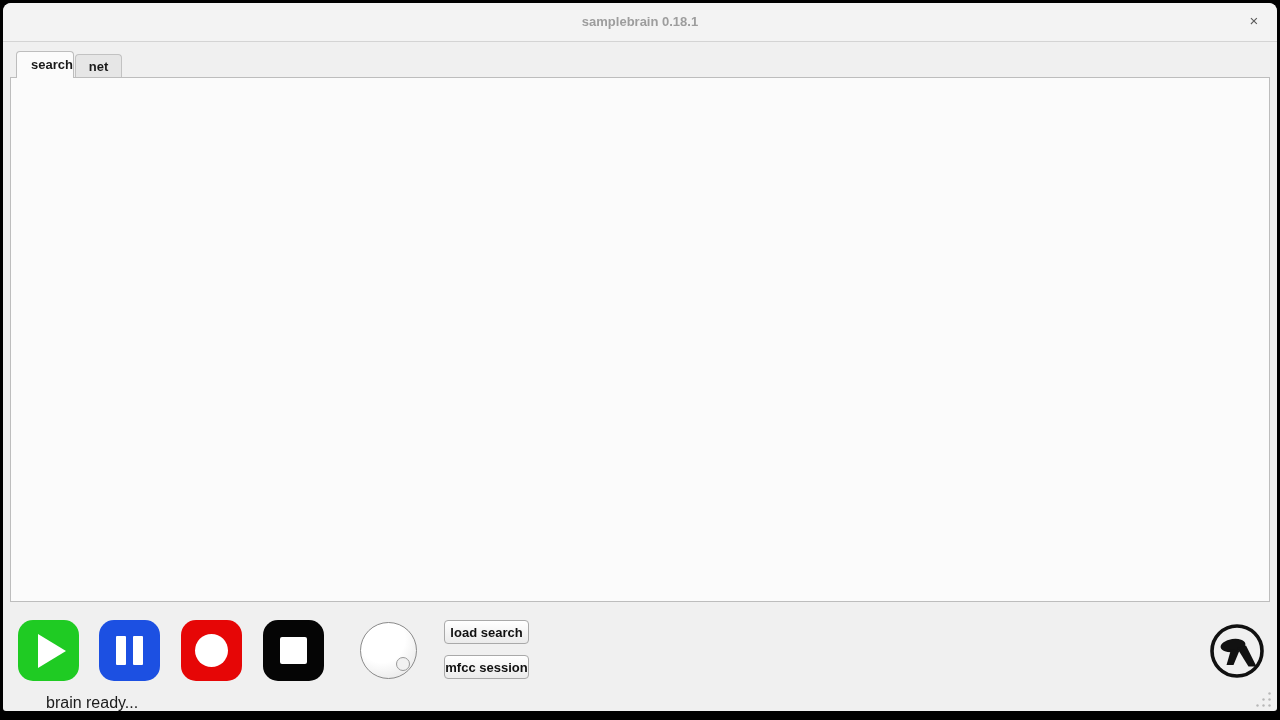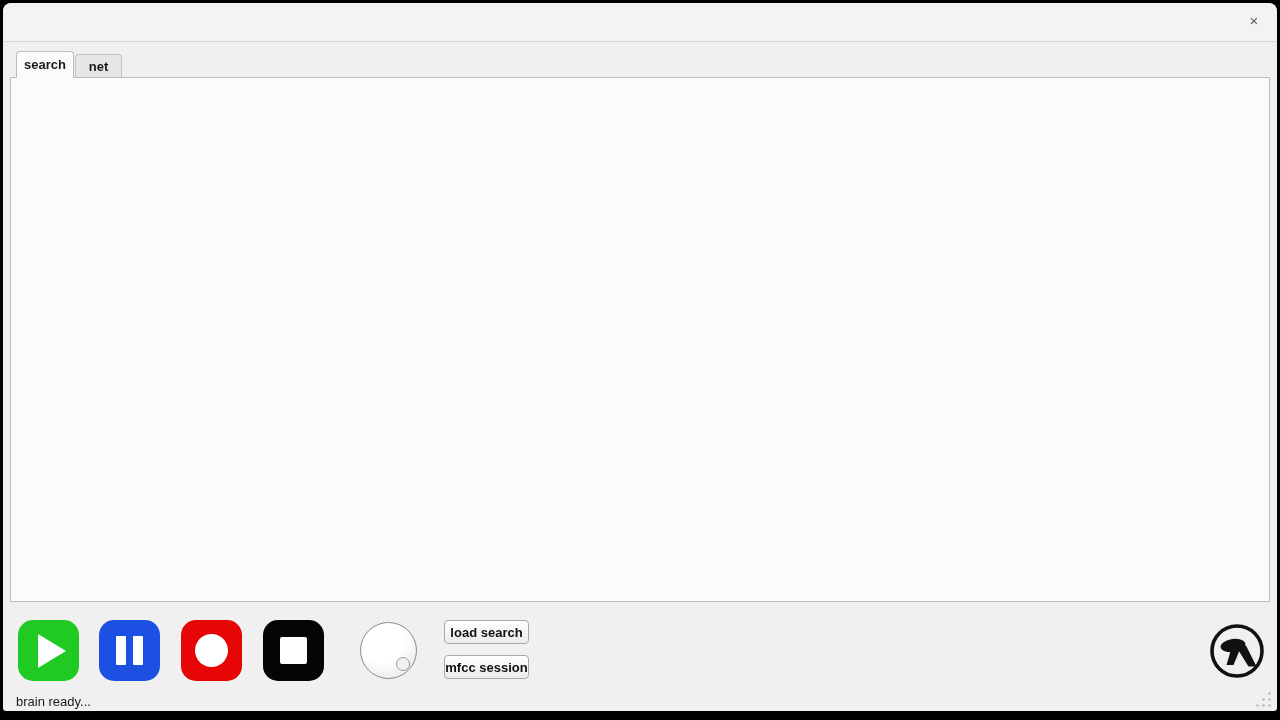--- a/index.html
+++ b/index.html
@@ -11,21 +11,21 @@
   .titlebar{position:absolute;left:0;top:0;width:100%;height:38px;background:#f3f3f3;
     border-bottom:1px solid #d4d4d4;border-radius:8px 8px 0 0;}
   .title{position:absolute;left:0;right:0;top:11px;text-align:center;font-size:13px;
     font-weight:bold;color:#9d9d9d;}
   .closebtn{position:absolute;right:14px;top:9px;font-size:15px;color:#5a5a5a;cursor:pointer;
     width:18px;height:18px;text-align:center;line-height:18px;}
   
   .tab{position:absolute;box-sizing:border-box;font-size:13px;font-weight:bold;color:#1a1a1a;
     text-align:center;}
   .tab.active{left:13px;top:48px;width:58px;height:27px;background:#fbfbfb;
-    border:1px solid #bdbdbd;border-bottom:none;border-radius:4px 4px 0 0;line-height:26px;z-index:3;}
+    border:1px solid #bdbdbd;border-bottom:none;border-radius:4px 4px 0 0;line-height:26px;z-index:3;text-align:right;}
   .tab.inactive{left:72px;top:51px;width:47px;height:24px;background:#e6e6e6;
     border:1px solid #c2c2c2;border-bottom:none;border-radius:4px 4px 0 0;line-height:23px;z-index:1;}
   
   .frame{position:absolute;left:7px;top:74px;width:1260px;height:525px;background:#fbfbfb;
     border:1px solid #bdbdbd;box-sizing:border-box;z-index:2;}
   .abs{position:absolute;}
   .h1{font-size:31px;font-weight:bold;color:#111;letter-spacing:-0.5px;line-height:31px;}
   .lbl{font-size:13.5px;font-weight:bold;color:#111;line-height:17px;}
   .lbl.gray{color:#b4b4b4;}
   
@@ -71,30 +71,31 @@
     border-left:28px solid #fff;margin-left:7px;}
   .pause-bars{display:flex;gap:7px;}
   .pause-bars b{display:block;width:10px;height:29px;background:#fff;border-radius:1px;}
   .rec-circ{width:33px;height:33px;border-radius:50%;background:#fff;}
   .stop-sq{width:27px;height:27px;background:#fff;border-radius:2px;}
   .knob{box-sizing:border-box;width:57px;height:57px;border-radius:50%;border:1.5px solid #8a8a8a;
     background:radial-gradient(circle at 38% 30%, #ffffff 45%, #ececec 78%, #dedede 100%);
     position:relative;cursor:pointer;}
   .knob .dot{position:absolute;left:35px;top:34px;width:14px;height:14px;border-radius:50%;
     box-sizing:border-box;background:#f1f1f1;border:1.5px solid #9a9a9a;}
-  .status{font-size:13px;color:#1a1a1a;}
+  .status{font-size:16px;color:#1a1a1a;margin-left:30px;}
   .grip{position:absolute;right:5px;bottom:3px;}
 </style>
 </head>
 <body>
 
 <div id="screen">
 <div id="window">
 
   <div class="titlebar">
+    <div class="title">samplebrain 0.18.1</div>
     <div class="closebtn">×</div>
   </div>
 
   <div class="tab active">search</div>
   <div class="tab inactive">net</div>
 
   <div class="frame"></div>
 
   <div class="abs h1" style="left:23px;top:86px;">brain tweaks</div>
 

